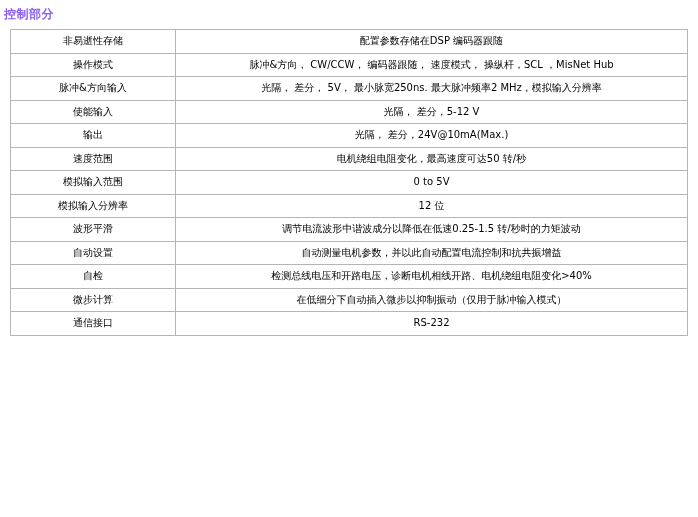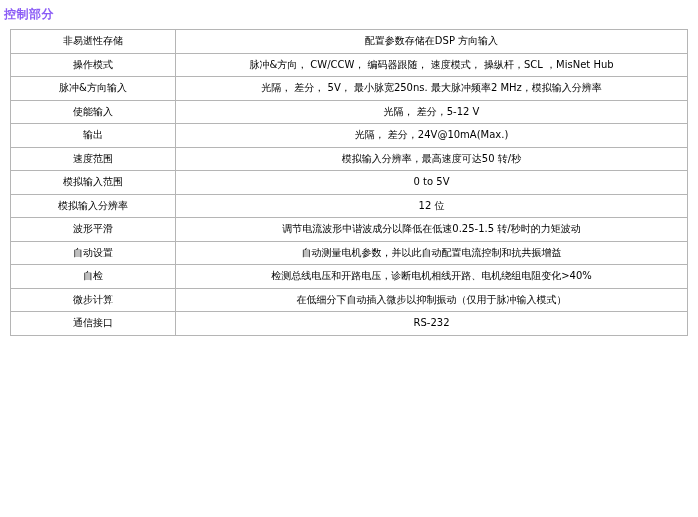--- a/index.html
+++ b/index.html
@@ -56,41 +56,41 @@
 <body>
 
 <div class="page">
 
   <div class="section-title">控制部分</div>
 
   <table class="spec">
     <tbody>
       <tr>
         <td class="label">非易逝性存储</td>
-        <td class="value">配置参数存储在DSP 方向输入</td>
+        <td class="value">配置参数存储在DSP 编码器跟随</td>
       </tr>
       <tr>
         <td class="label">操作模式</td>
         <td class="value">脉冲&amp;方向，  CW/CCW，  编码器跟随，  速度模式，  操纵杆，SCL ，MisNet Hub</td>
       </tr>
       <tr>
         <td class="label">脉冲&amp;方向输入</td>
         <td class="value">光隔，  差分，  5V，  最小脉宽250ns. 最大脉冲频率2 MHz，模拟输入分辨率</td>
       </tr>
       <tr>
         <td class="label">使能输入</td>
         <td class="value">光隔，  差分，5-12 V</td>
       </tr>
       <tr>
         <td class="label">输出</td>
         <td class="value">光隔，  差分，24V@10mA(Max.)</td>
       </tr>
       <tr>
         <td class="label">速度范围</td>
-        <td class="value">模拟输入分辨率，最高速度可达50 转/秒</td>
+        <td class="value">电机绕组电阻变化，最高速度可达50 转/秒</td>
       </tr>
       <tr>
         <td class="label">模拟输入范围</td>
         <td class="value">0 to 5V</td>
       </tr>
       <tr>
         <td class="label">模拟输入分辨率</td>
         <td class="value">12 位</td>
       </tr>
       <tr>

